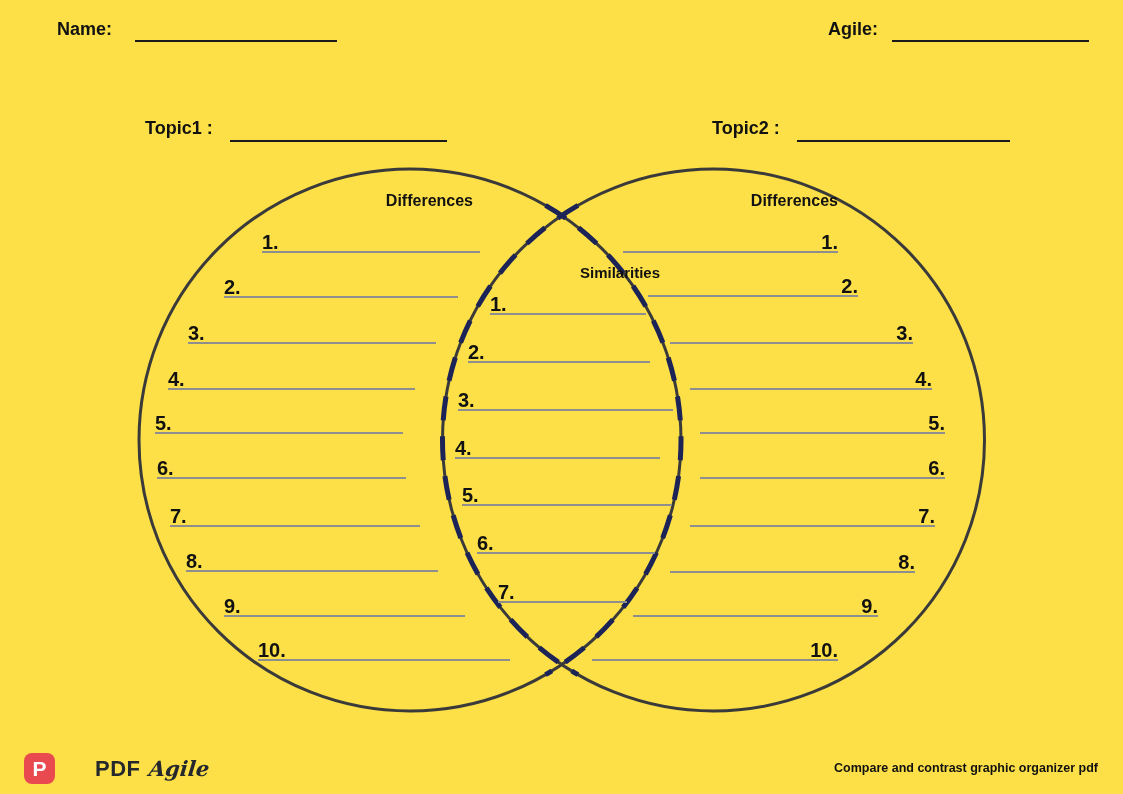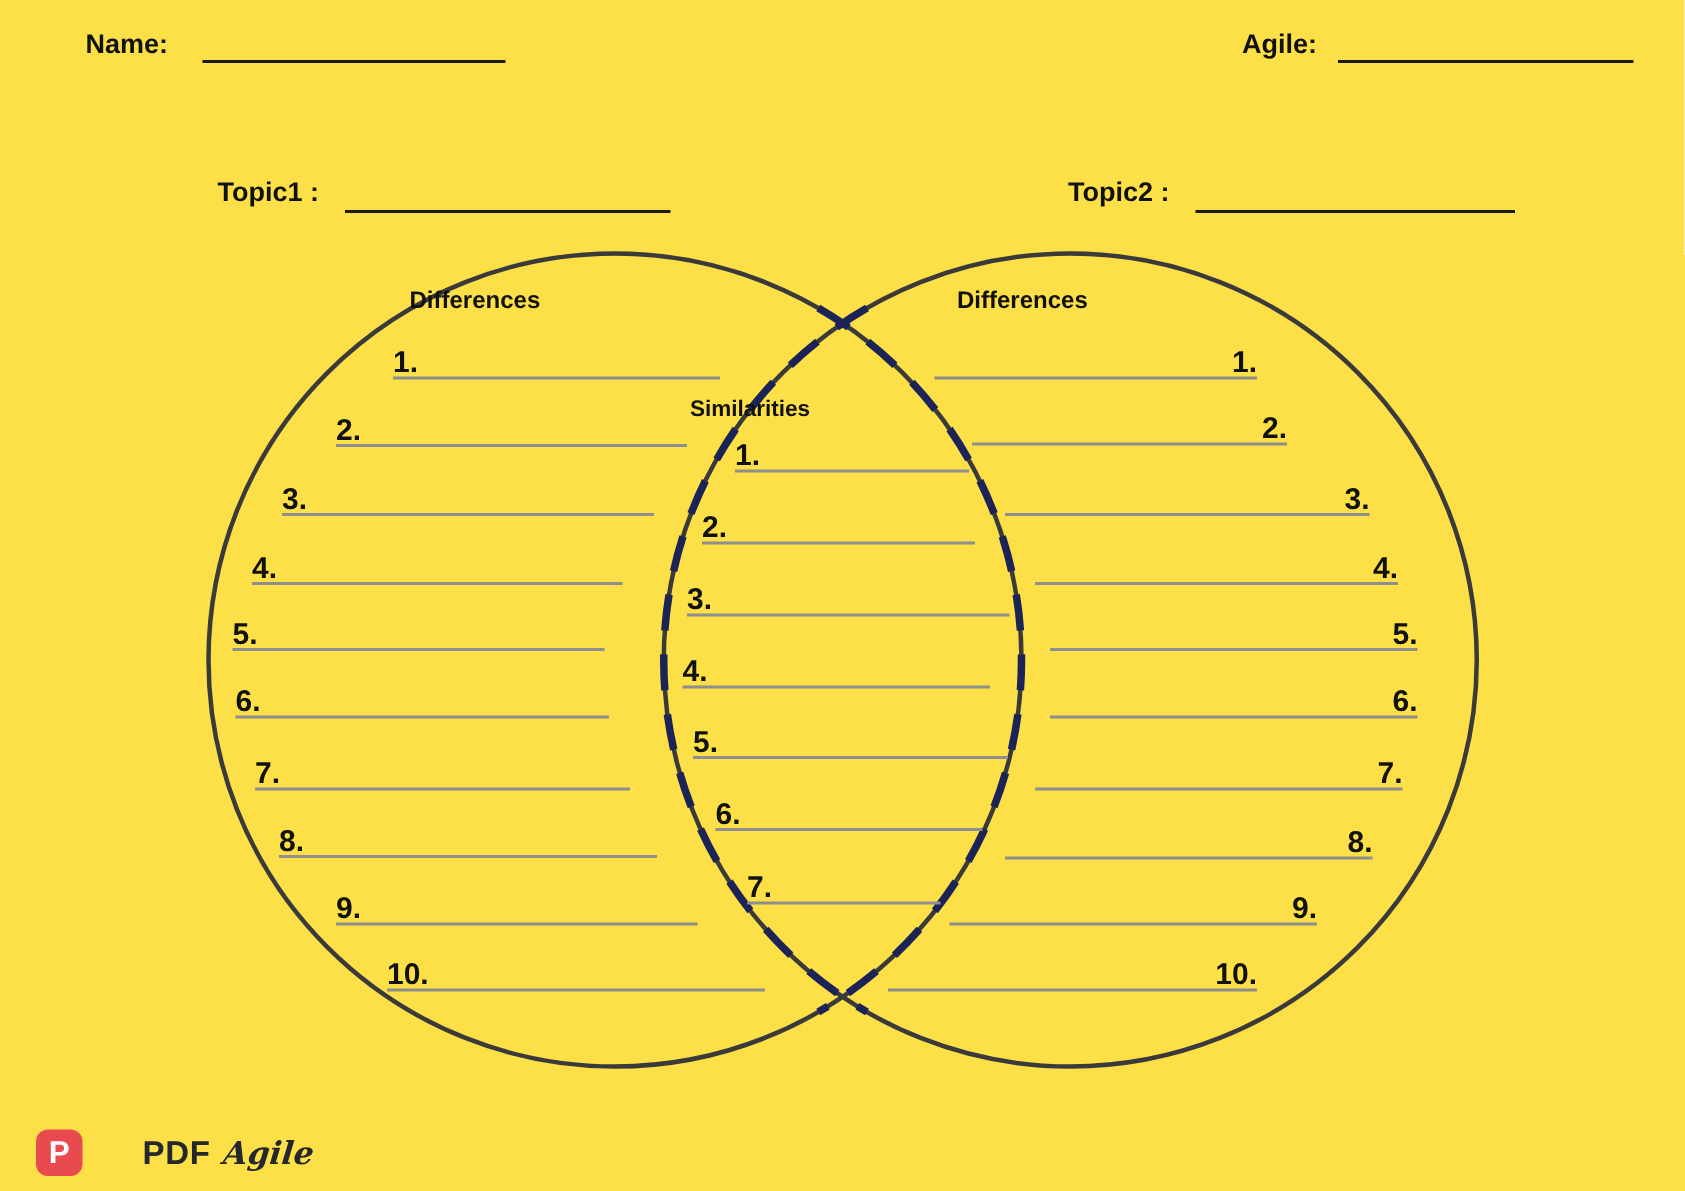--- a/index.html
+++ b/index.html
@@ -7,21 +7,21 @@
     position:relative;width:1123px;height:794px;background:#fde047;overflow:hidden;
     font-family:"Liberation Sans",sans-serif;color:#111;
   }
   .abs{position:absolute;}
   .lbl{font-weight:700;font-size:18px;color:#111;}
   .title{
     left:0;right:0;top:15px;text-align:center;
     font-size:38px;font-weight:700;color:#111;letter-spacing:.5px;
   }
   .blank{border-bottom:2px solid #1a1a1a;height:20px;}
-  .heading{font-weight:700;font-size:16px;text-align:left;width:200px;color:#111;}
+  .heading{font-weight:700;font-size:16px;text-align:right;width:200px;color:#111;}
   .vrow{position:absolute;height:20px;border-bottom:2px solid #8e8e8e;}
   .vrow .num{
     position:absolute;left:0;bottom:-1px;
     font-weight:700;font-size:20px;line-height:1;color:#111;
   }
   .vrow.r .num{left:auto;right:0;}
   svg{display:block;}
   .footer-logo{left:24px;top:753px;display:flex;align-items:center;gap:8px;}
   .logo-badge{
     width:31px;height:31px;border-radius:8px;background:#e84a50;
@@ -146,14 +146,15 @@
     </div>
   <div class="vrow r" style="left:592px;top:639px;width:246px">
       <span class="num">10.</span>
     </div>
 
   <div class="abs footer-logo">
     <div class="logo-badge">P</div>
     <span class="logo-pdf">PDF</span>
     <span class="logo-agile">Agile</span>
   </div>
+  <div class="abs caption">Compare and contrast graphic organizer pdf</div>
 
 </div>
 
 </body></html>

